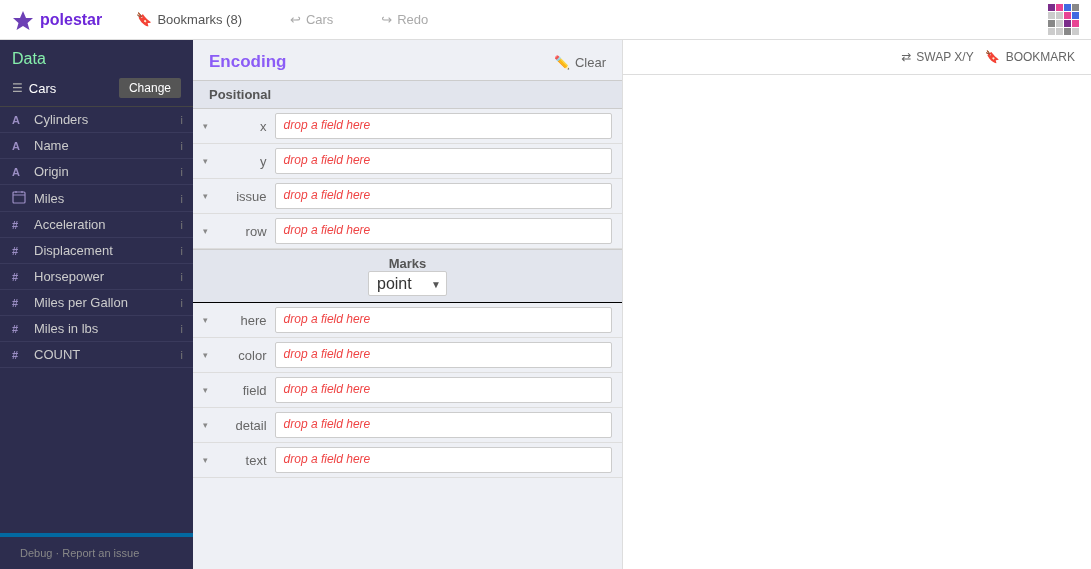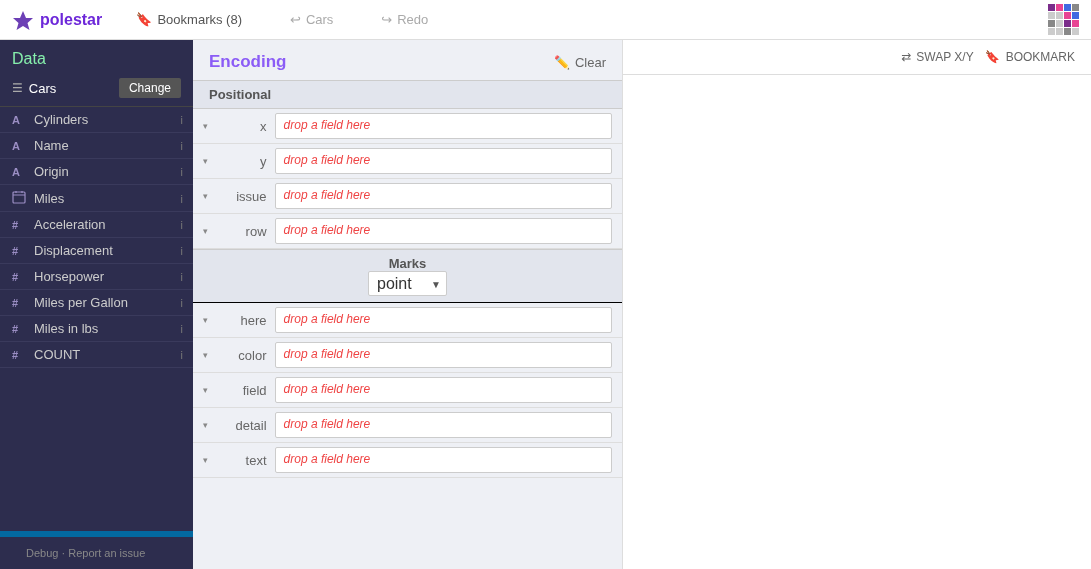--- a/index.html
+++ b/index.html
@@ -40,21 +40,21 @@
       cursor: pointer; border-radius: 2px;
     }
     .sidebar-fields { flex: 1; overflow-y: auto; }
     .field-item {
       display: flex; align-items: center; padding: 5px 10px 5px 12px;
       cursor: pointer; border-bottom: 1px solid #3a3a5c; color: #ccc; font-size: 13px;
     }
     .field-type { width: 16px; margin-right: 6px; color: #9b8ec4; font-size: 11px; font-weight: bold; }
     .field-name { flex: 1; }
     .field-info { color: #777; font-size: 11px; margin-left: 4px; cursor: pointer; }
-    .sidebar-footer { padding: 10px 26px; font-size: 11px; color: #888; border-top: 6px solid #0369a1; }
+    .sidebar-footer { padding: 10px 20px; font-size: 11px; color: #888; border-top: 4px solid #0369a1; }
     .sidebar-footer a { color: #888; text-decoration: none; }
 
     
     .encoding-panel {
       width: 430px; background: #eef0f5; border-right: 1px solid #ddd;
       display: flex; flex-direction: column; flex-shrink: 0; overflow-y: auto;
     }
     .encoding-header {
       display: flex; align-items: center; justify-content: space-between;
       padding: 12px 16px 8px; background: #eef0f5;

